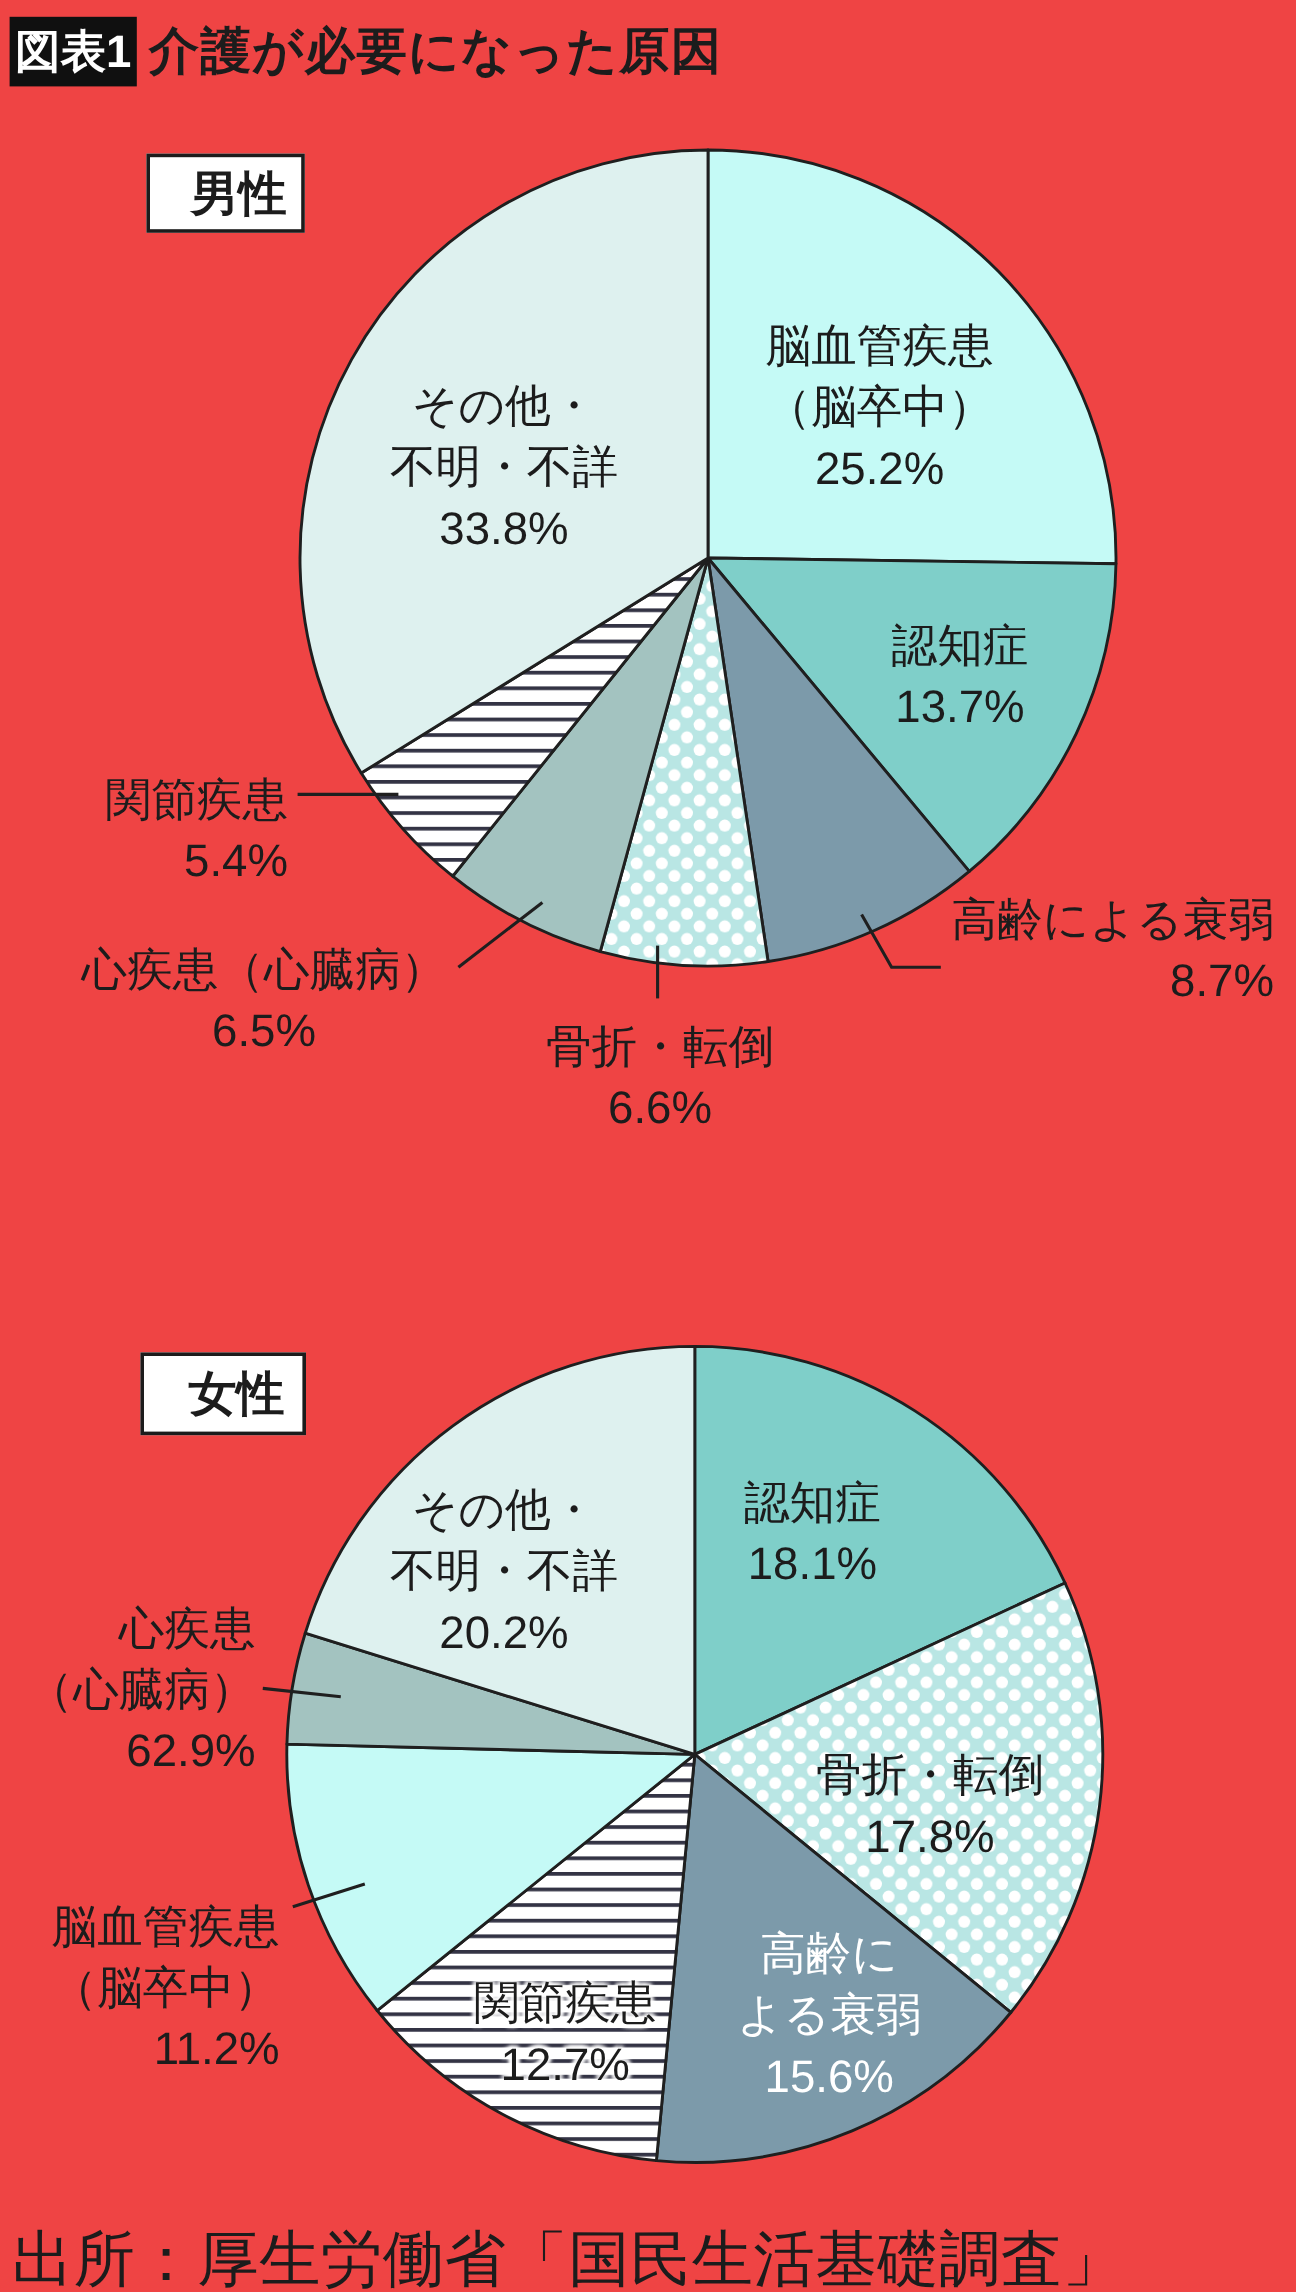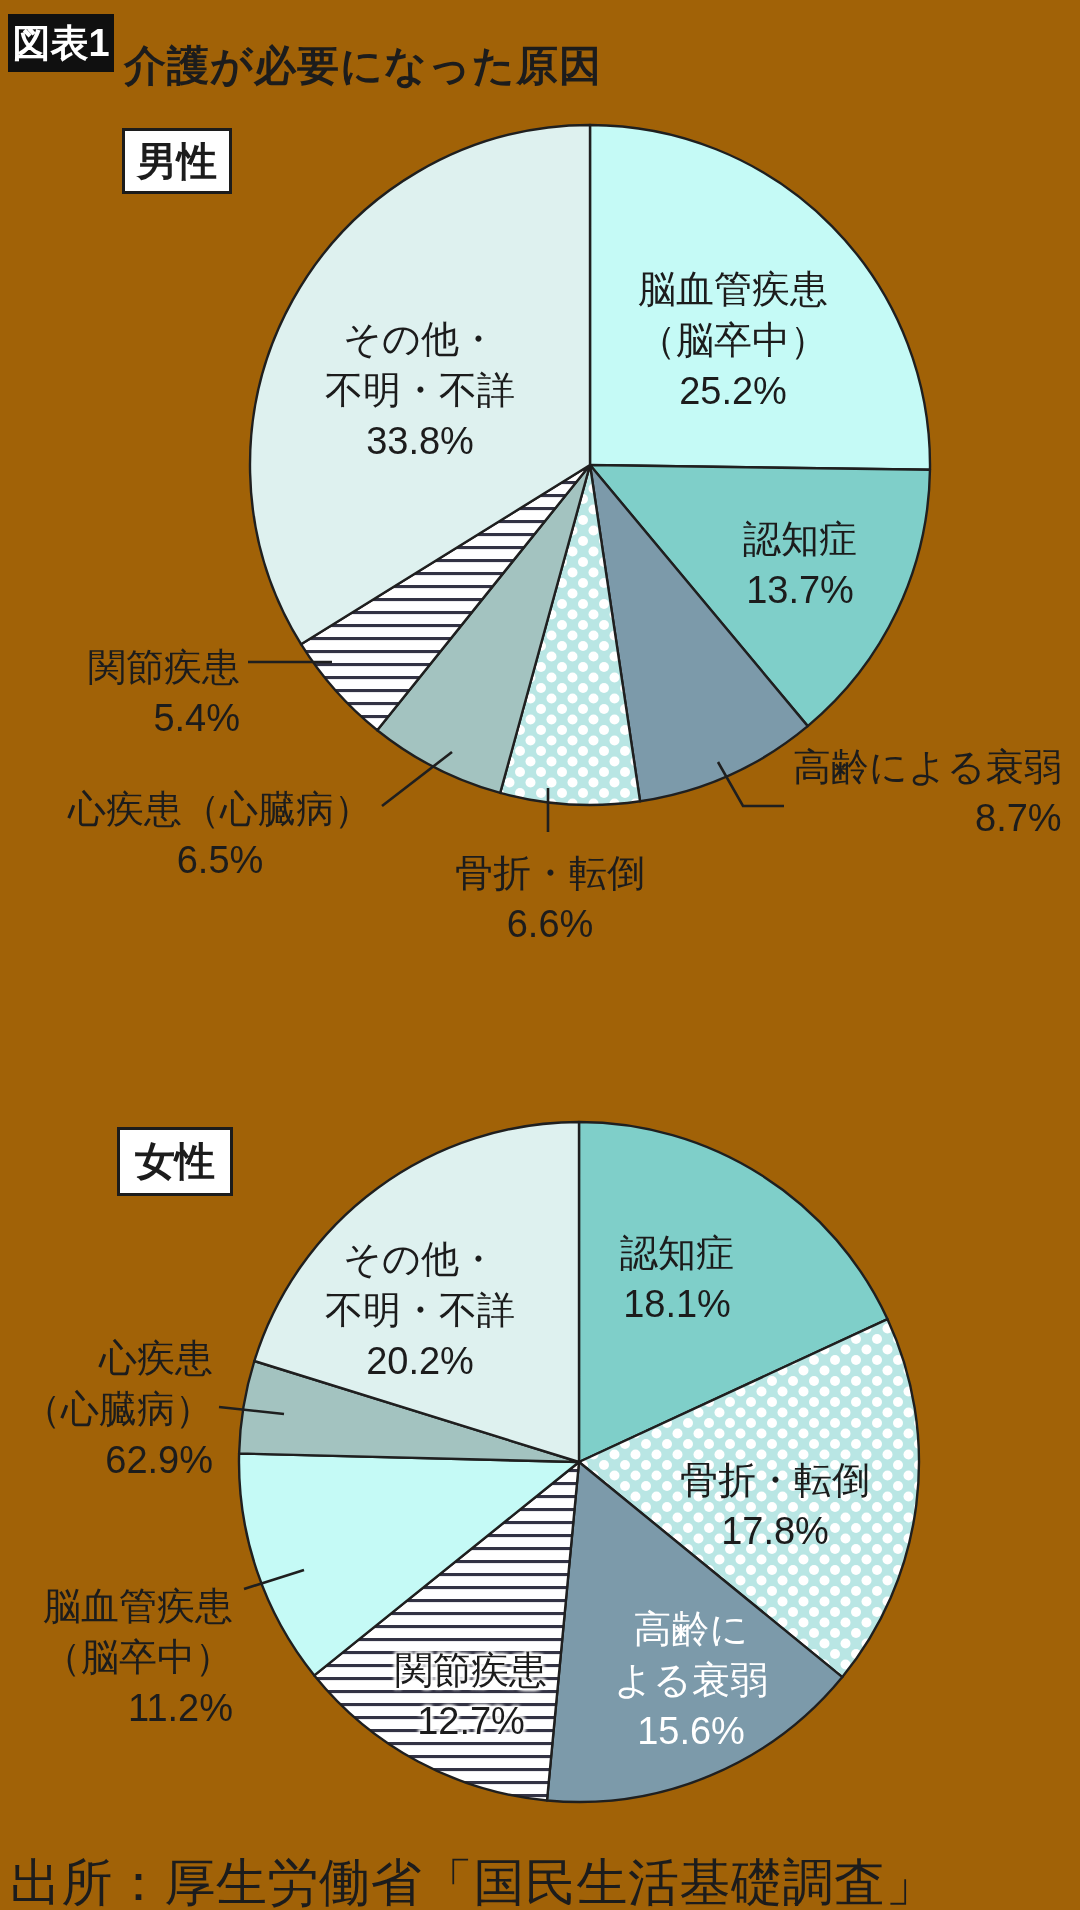--- a/index.html
+++ b/index.html
@@ -1,31 +1,31 @@
 <!DOCTYPE html>
 <html><head>
 <meta charset="utf-8">
 <style>
   html,body{margin:0;padding:0;background:#ffffff;}
   .page{
-    position:relative;width:1080px;height:1910px;background:#a16207;overflow:hidden;
+    position:relative;width:1080px;height:1910px;background:#ef4444;overflow:hidden;
     font-family:"Liberation Sans","DejaVu Sans",sans-serif;color:#1c1c1c;
   }
   .fig-tag{
     position:absolute;left:8px;top:14px;width:106px;height:58px;background:#101010;color:#ffffff;
     display:flex;align-items:center;justify-content:center;font-size:38px;font-weight:700;
   }
   .fig-title{
     position:absolute;left:124px;top:14px;height:58px;display:flex;align-items:center;
-    font-size:42px;font-weight:700;color:#1c1c1c;letter-spacing:1px;margin-top:23px;
+    font-size:42px;font-weight:700;color:#1c1c1c;letter-spacing:1px;
   }
   .pies{position:absolute;left:0;top:0;}
   .gender-box{
     position:absolute;background:#ffffff;border:3.5px solid #1c1c1c;
-    display:flex;align-items:center;justify-content:center;font-size:40px;font-weight:700;z-index:3;
+    display:flex;align-items:center;justify-content:center;font-size:40px;font-weight:700;z-index:3;padding-left:22px;
   }
   .gender-box.male{left:122px;top:128px;width:104px;height:60px;}
   .gender-box.female{left:117px;top:1127px;width:110px;height:63px;}
   .plabel{
     position:absolute;font-size:38px;line-height:51px;white-space:pre;color:#1c1c1c;z-index:2;
   }
   .plabel.halo{
     text-shadow:0 0 5px #fff,0 0 5px #fff,2px 2px 3px #fff,-2px -2px 3px #fff,2px -2px 3px #fff,-2px 2px 3px #fff;
   }
   .source{

